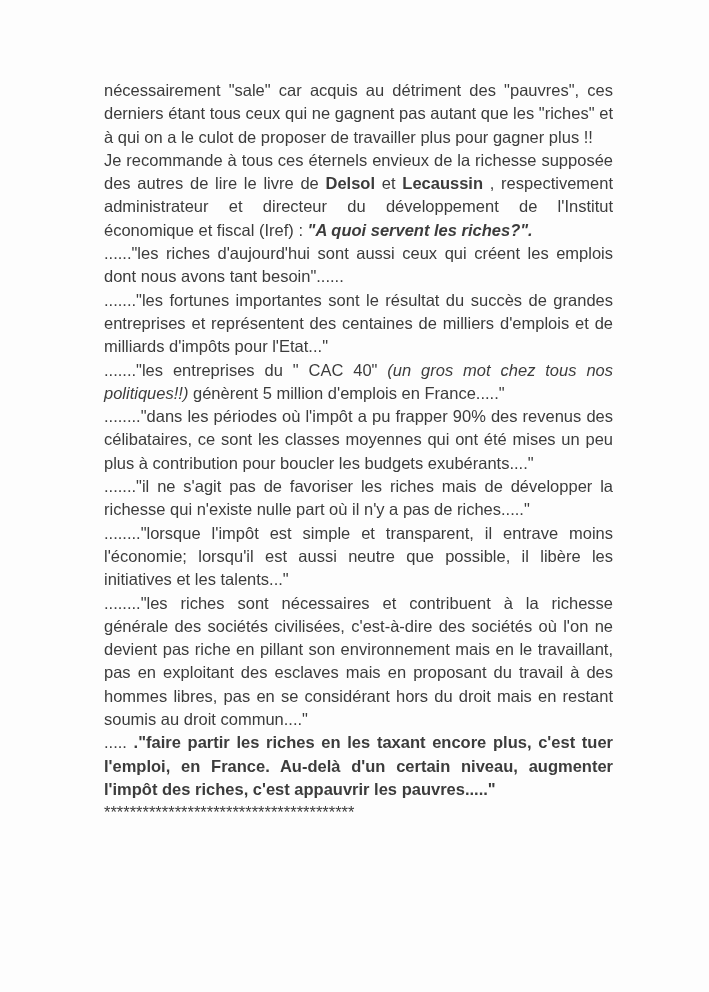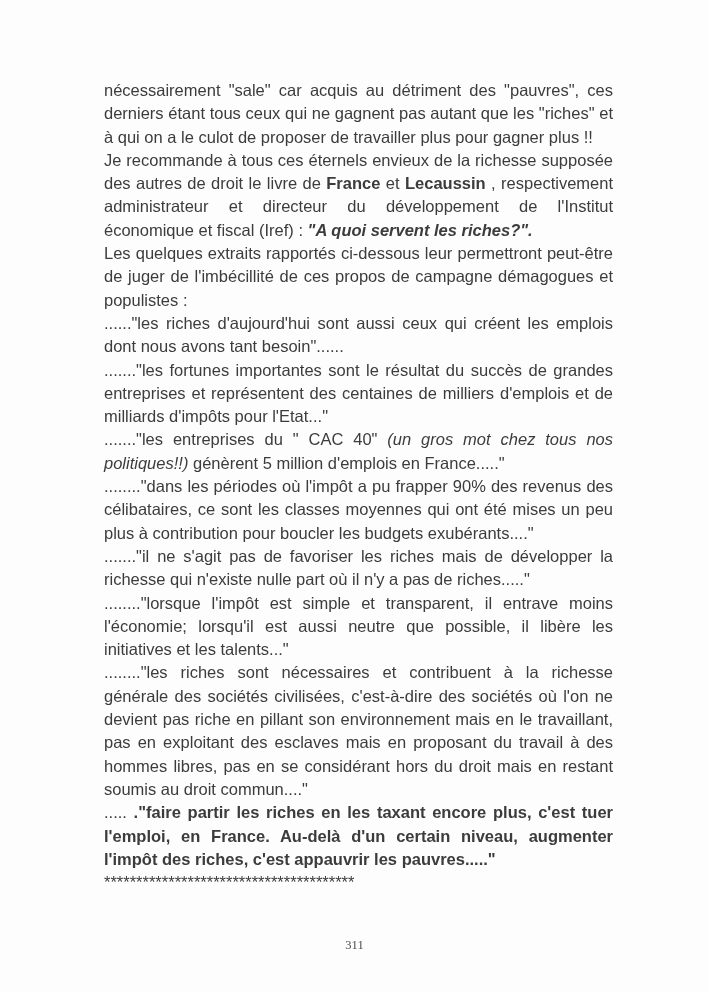--- a/index.html
+++ b/index.html
@@ -45,26 +45,24 @@
     font-size: 12.5px;
     color: #4a4a4a;
   }
 </style>
 </head>
 <body>
 
 <div class="page">
   <div class="text-block">
       <p class="para"><span>nécessairement "sale" car acquis au détriment des "pauvres", ces derniers étant tous ceux qui ne gagnent pas autant que les "riches" et à qui on a le culot de proposer de travailler plus pour gagner plus !!</span></p>
-      <p class="para"><span>Je recommande à tous ces éternels envieux de la richesse supposée des autres de droit le livre de </span><span class="b">France</span><span> et </span><span class="b">Lecaussin</span><span>  , respectivement administrateur et directeur du développement de l'Institut économique et fiscal (Iref) : </span><span class="b i">"A quoi servent les riches?".</span></p>
-      <p class="para"><span>Les quelques extraits rapportés ci-dessous leur permettront peut-être de juger de l'imbécillité de ces propos de campagne démagogues et populistes :</span></p>
+      <p class="para"><span>Je recommande à tous ces éternels envieux de la richesse supposée des autres de lire le livre de </span><span class="b">Delsol</span><span> et </span><span class="b">Lecaussin</span><span>  , respectivement administrateur et directeur du développement de l'Institut économique et fiscal (Iref) : </span><span class="b i">"A quoi servent les riches?".</span></p>
       <p class="para"><span>......"les riches d'aujourd'hui sont aussi ceux qui créent les emplois dont nous avons tant besoin"......</span></p>
       <p class="para"><span>......."les fortunes importantes sont le résultat du succès de grandes entreprises et représentent des centaines de milliers d'emplois et de milliards d'impôts pour l'Etat..."</span></p>
       <p class="para"><span>......."les entreprises du " CAC 40" </span><span class="i">(un gros mot chez tous nos politiques!!)</span><span> génèrent 5 million d'emplois en France....."</span></p>
       <p class="para"><span>........"dans les périodes où l'impôt a pu frapper 90% des revenus des célibataires, ce sont les classes moyennes qui ont été mises un peu plus à contribution pour boucler les budgets exubérants...."</span></p>
       <p class="para"><span>......."il ne s'agit pas de favoriser les riches mais de développer la richesse qui n'existe nulle part où il n'y a pas de riches....."</span></p>
       <p class="para"><span>........"lorsque l'impôt est simple et transparent, il entrave moins l'économie; lorsqu'il est aussi neutre que possible, il libère les initiatives et les talents..."</span></p>
       <p class="para"><span>........"les riches sont nécessaires et contribuent à la richesse générale des sociétés civilisées, c'est-à-dire des sociétés où l'on ne devient pas riche en pillant son environnement mais en le travaillant, pas en exploitant des esclaves mais en proposant du travail à des hommes libres, pas en se considérant hors du droit mais en restant soumis au droit commun...."</span></p>
       <p class="para"><span>..... </span><span class="b">."faire partir les riches en les taxant encore plus, c'est tuer l'emploi, en France. Au-delà d'un certain niveau, augmenter l'impôt des riches, c'est appauvrir les pauvres....."</span></p>
       <p class="para"><span>***************************************</span></p>
     </div>
-  <div class="page-number">311</div>
 </div>
 
 </body></html>

